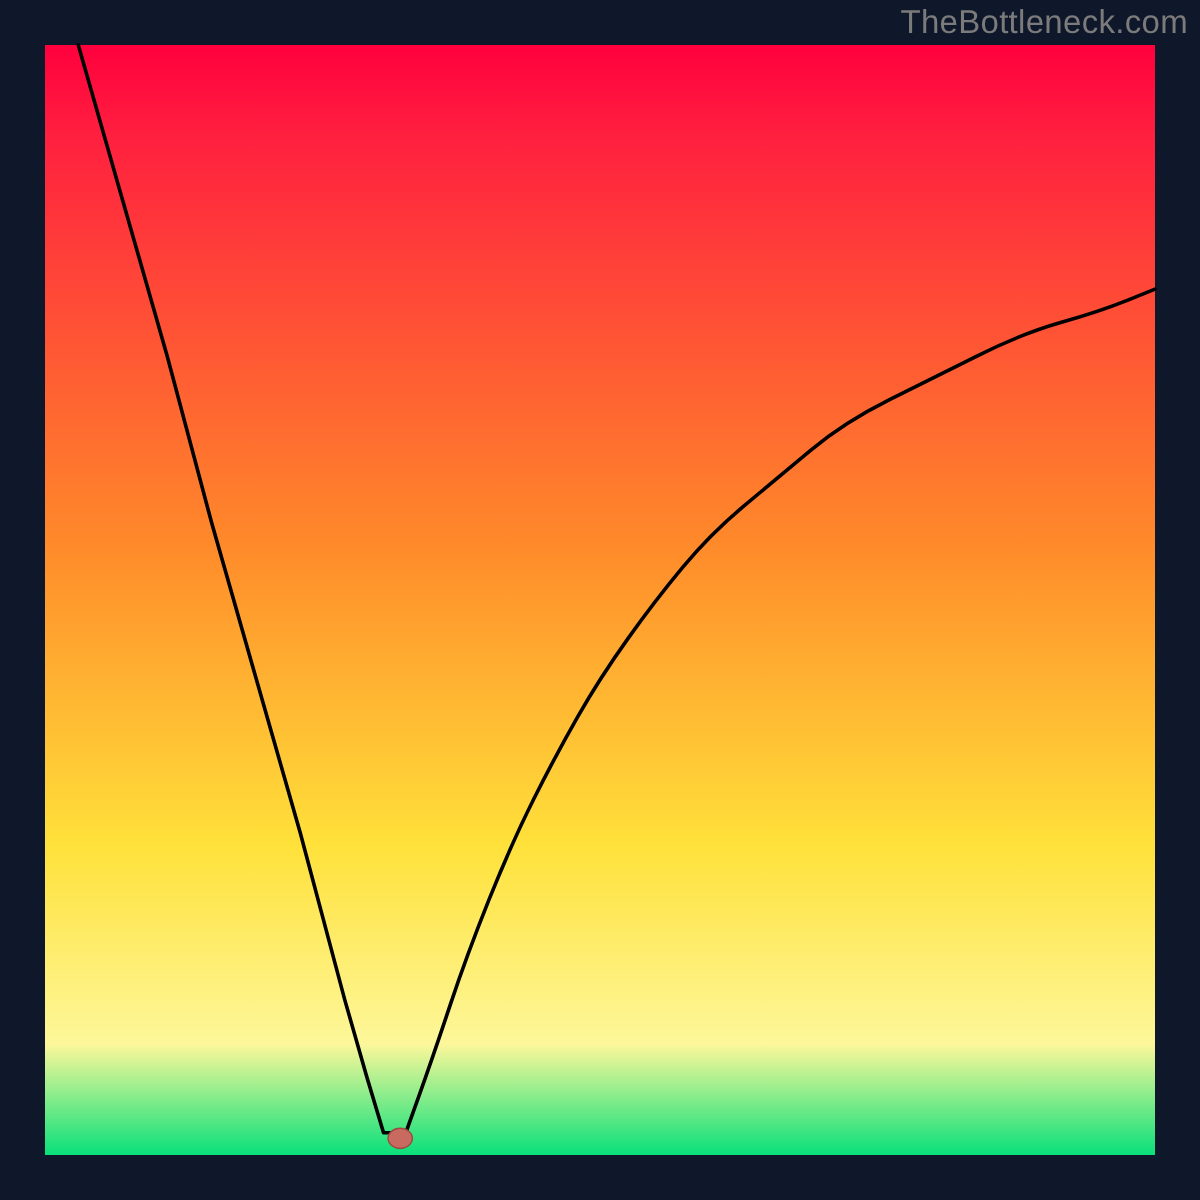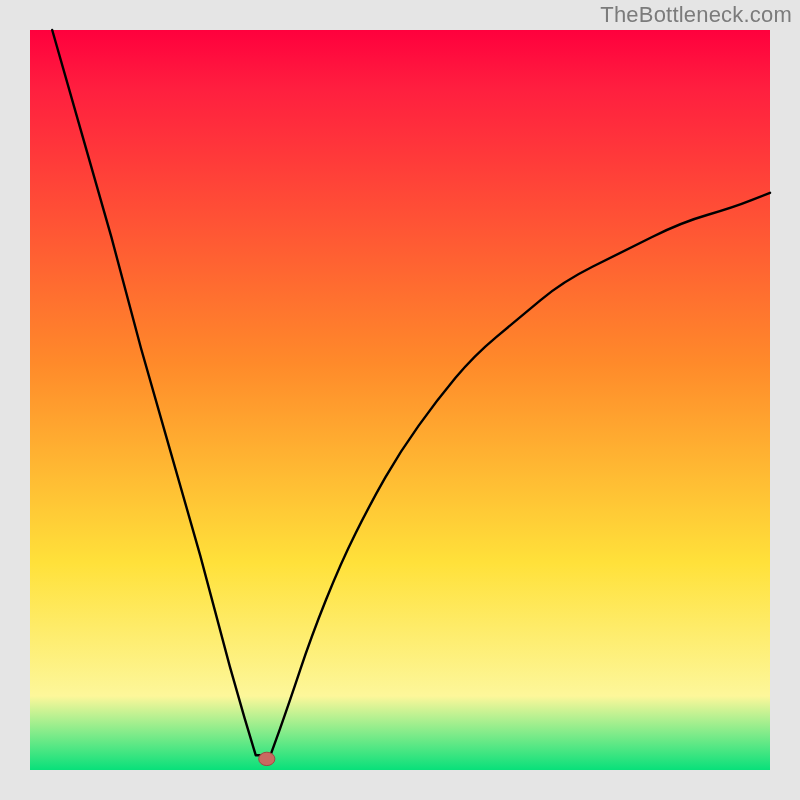--- a/index.html
+++ b/index.html
@@ -8,21 +8,21 @@
     width: 800px;
     height: 800px;
     background: #000;
     font-family: Arial, Helvetica, sans-serif;
     overflow: hidden;
   }
   .frame {
     position: relative;
     width: 800px;
     height: 800px;
-    background: #e5e5e5;
+    background: #0f172a;
   }
   .watermark {
     position: absolute;
     top: 2px;
     right: 8px;
     color: #7b7b7b;
     font-size: 22px;
     font-weight: 500;
     letter-spacing: 0.2px;
     user-select: none;

